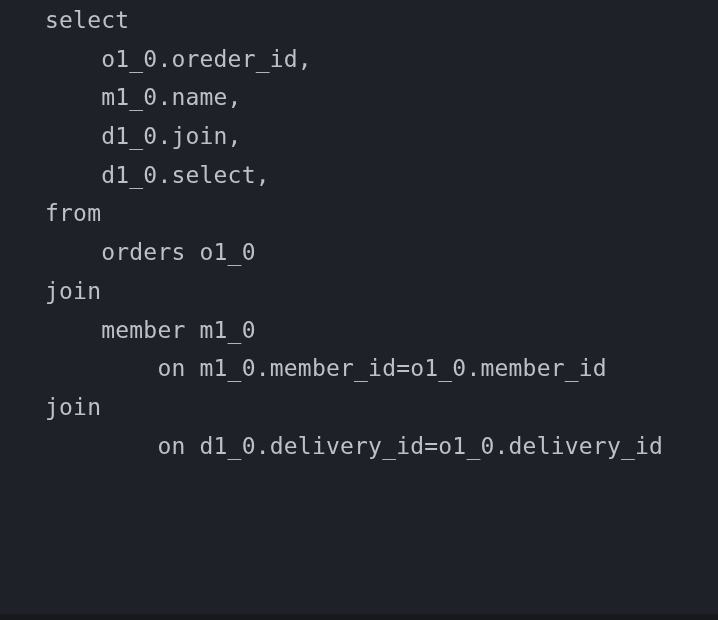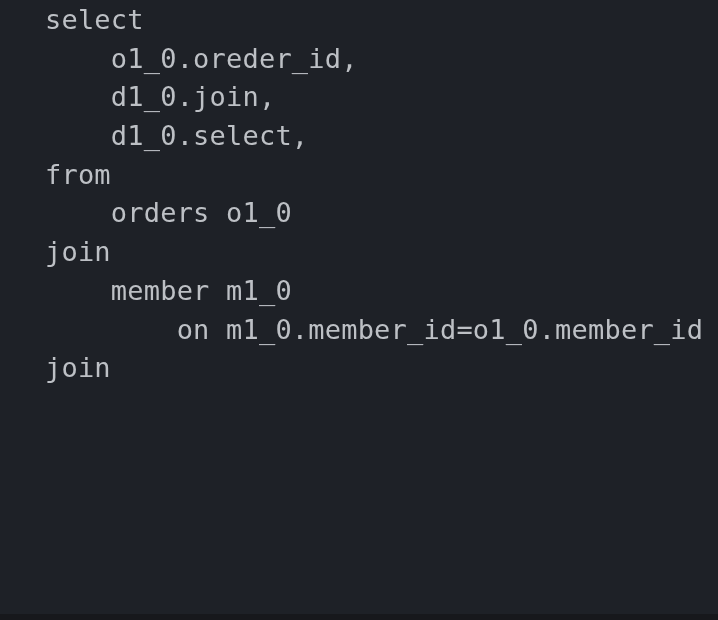--- a/index.html
+++ b/index.html
@@ -18,21 +18,21 @@
     position: absolute;
     top: 0;
     left: 0;
     width: 718px;
     height: 620px;
     box-sizing: border-box;
     padding: 1px 0 0 45px;
   }
   .code-line {
     white-space: pre;
-    font-size: 27px;
+    font-size: 23px;
     line-height: 38.7px;
     height: 38.7px;
     color: #bdc0c5;
     letter-spacing: 0.2px;
     font-weight: normal;
   }
   .bottom-edge {
     position: absolute;
     left: 0;
     bottom: 0;
@@ -40,23 +40,25 @@
     height: 6px;
     background: #17181c;
   }
 </style>
 </head>
 <body>
 
 <div class="console">
   <div class="code-line">select</div>
   <div class="code-line">    o1_0.oreder_id,</div>
+  <div class="code-line">    m1_0.name,</div>
   <div class="code-line">    d1_0.join,</div>
   <div class="code-line">    d1_0.select,</div>
   <div class="code-line">from</div>
   <div class="code-line">    orders o1_0</div>
   <div class="code-line">join</div>
   <div class="code-line">    member m1_0</div>
   <div class="code-line">        on m1_0.member_id=o1_0.member_id</div>
   <div class="code-line">join</div>
+  <div class="code-line">        on d1_0.delivery_id=o1_0.delivery_id</div>
 </div>
 
 <div class="bottom-edge"></div>
 
 </body></html>

